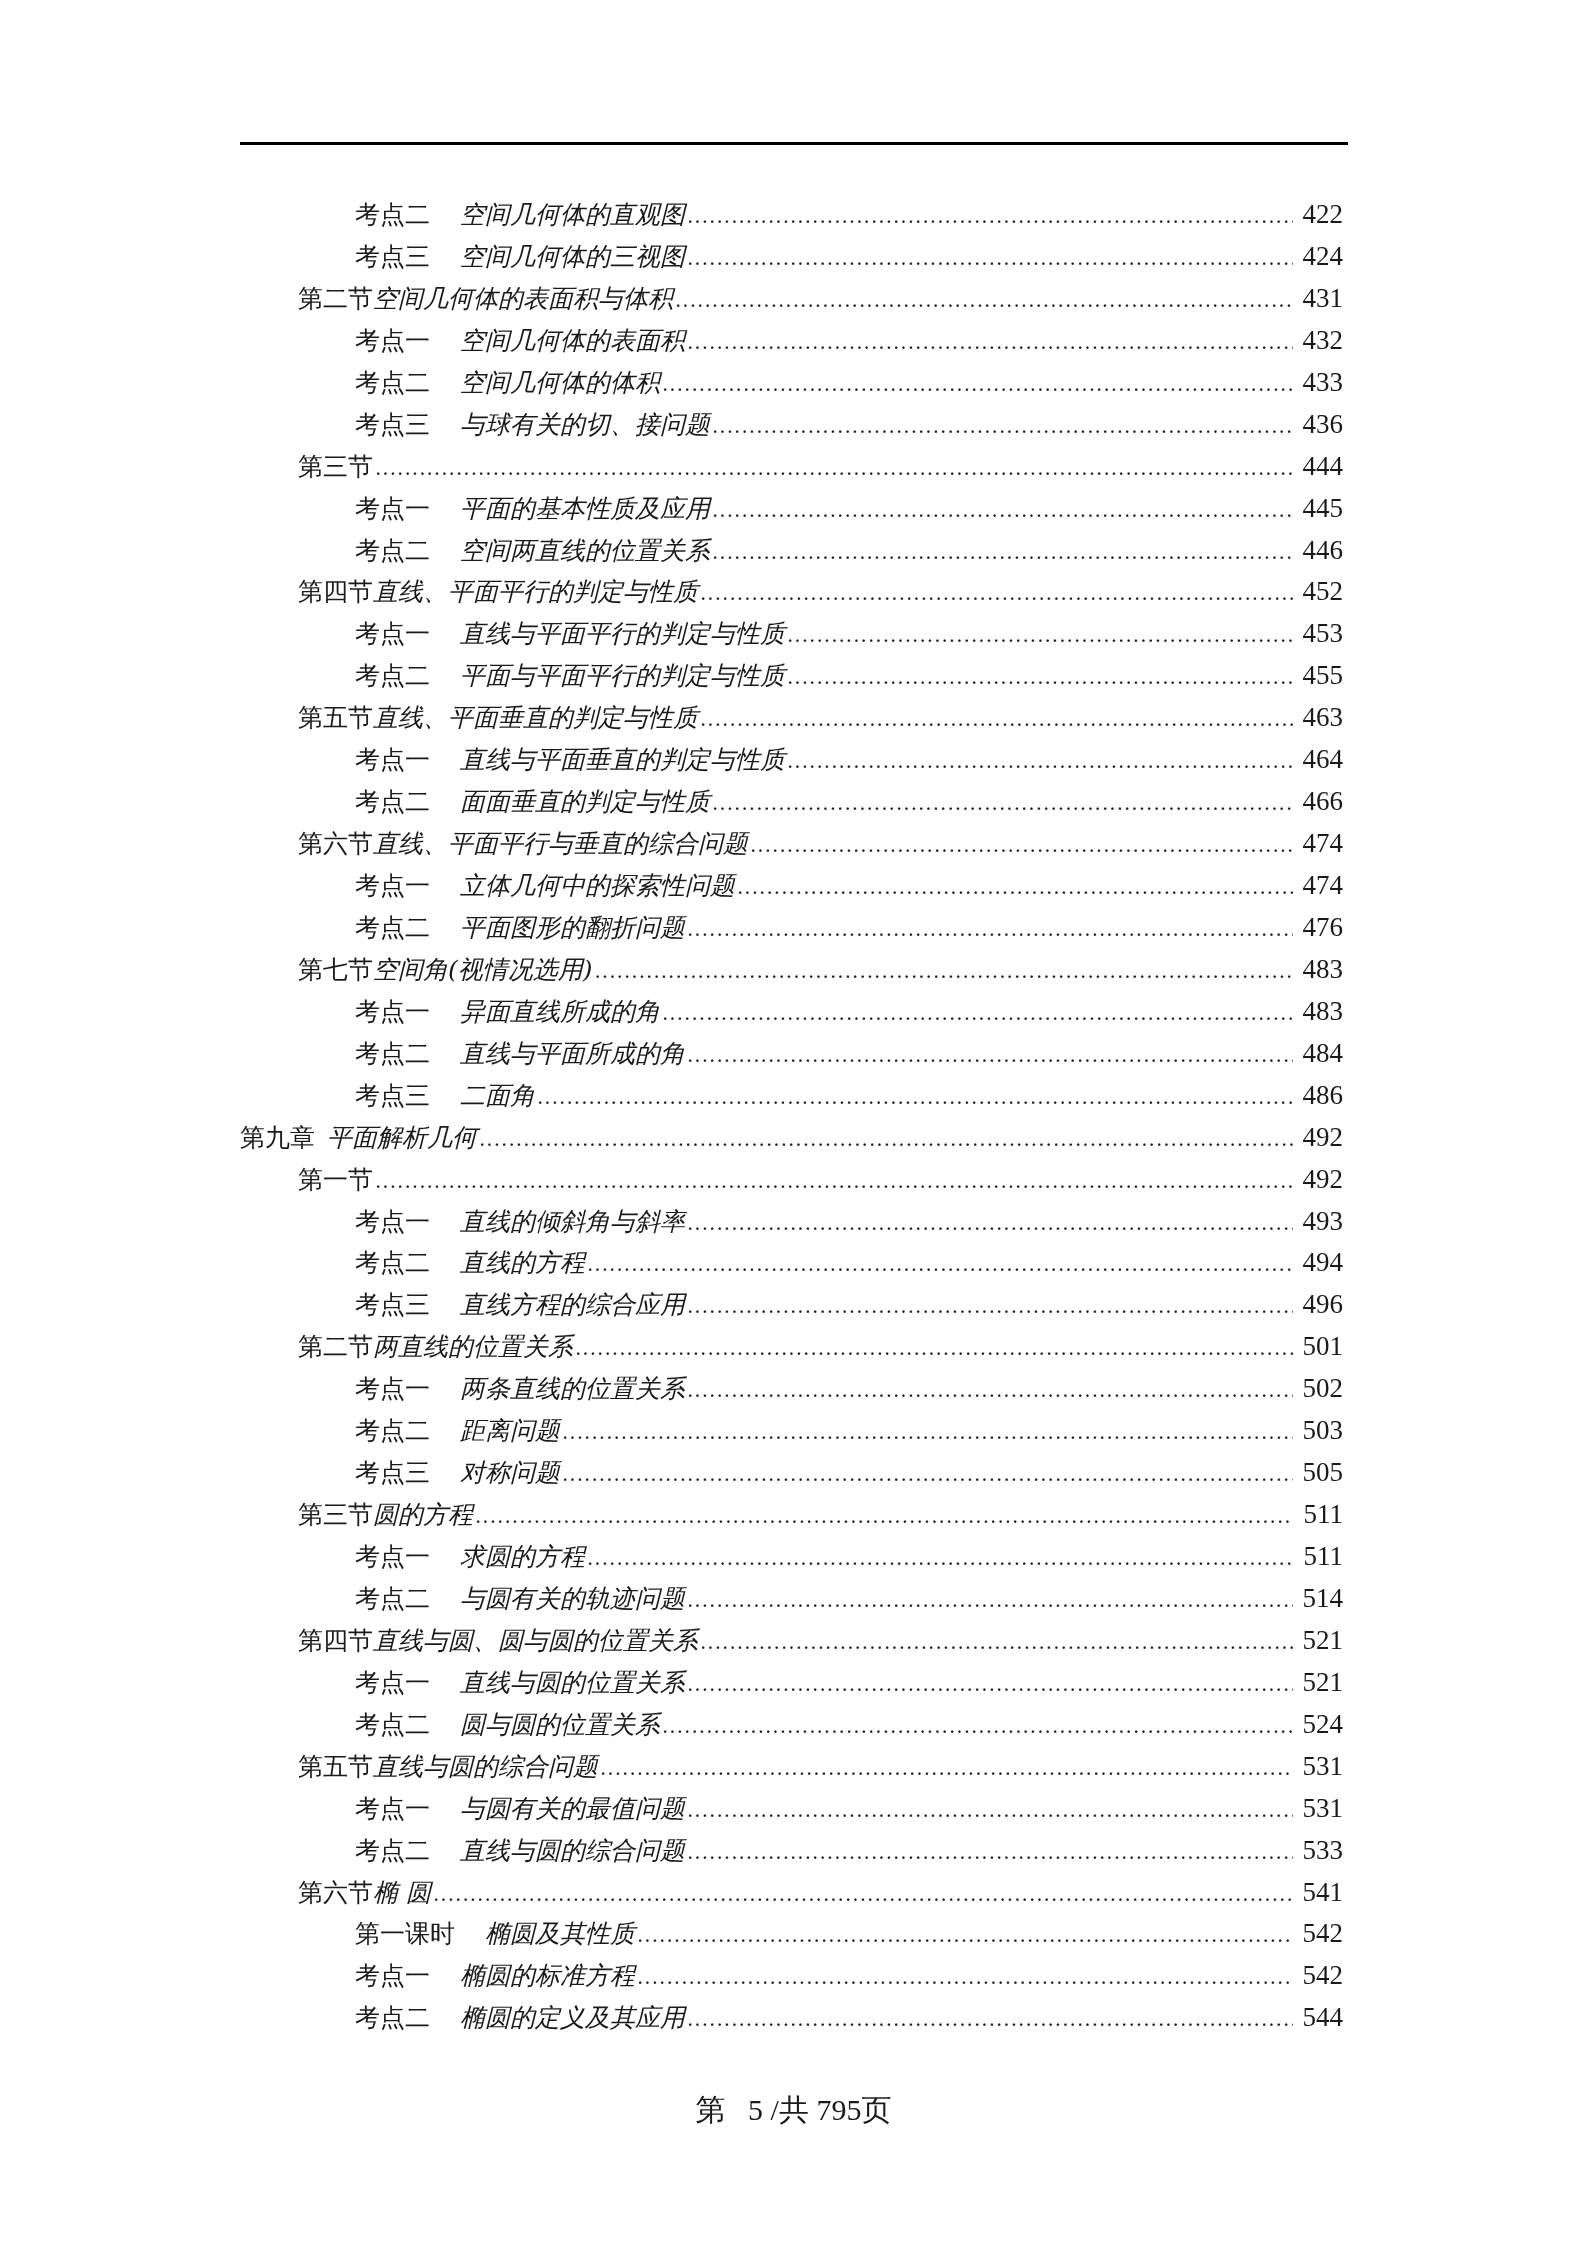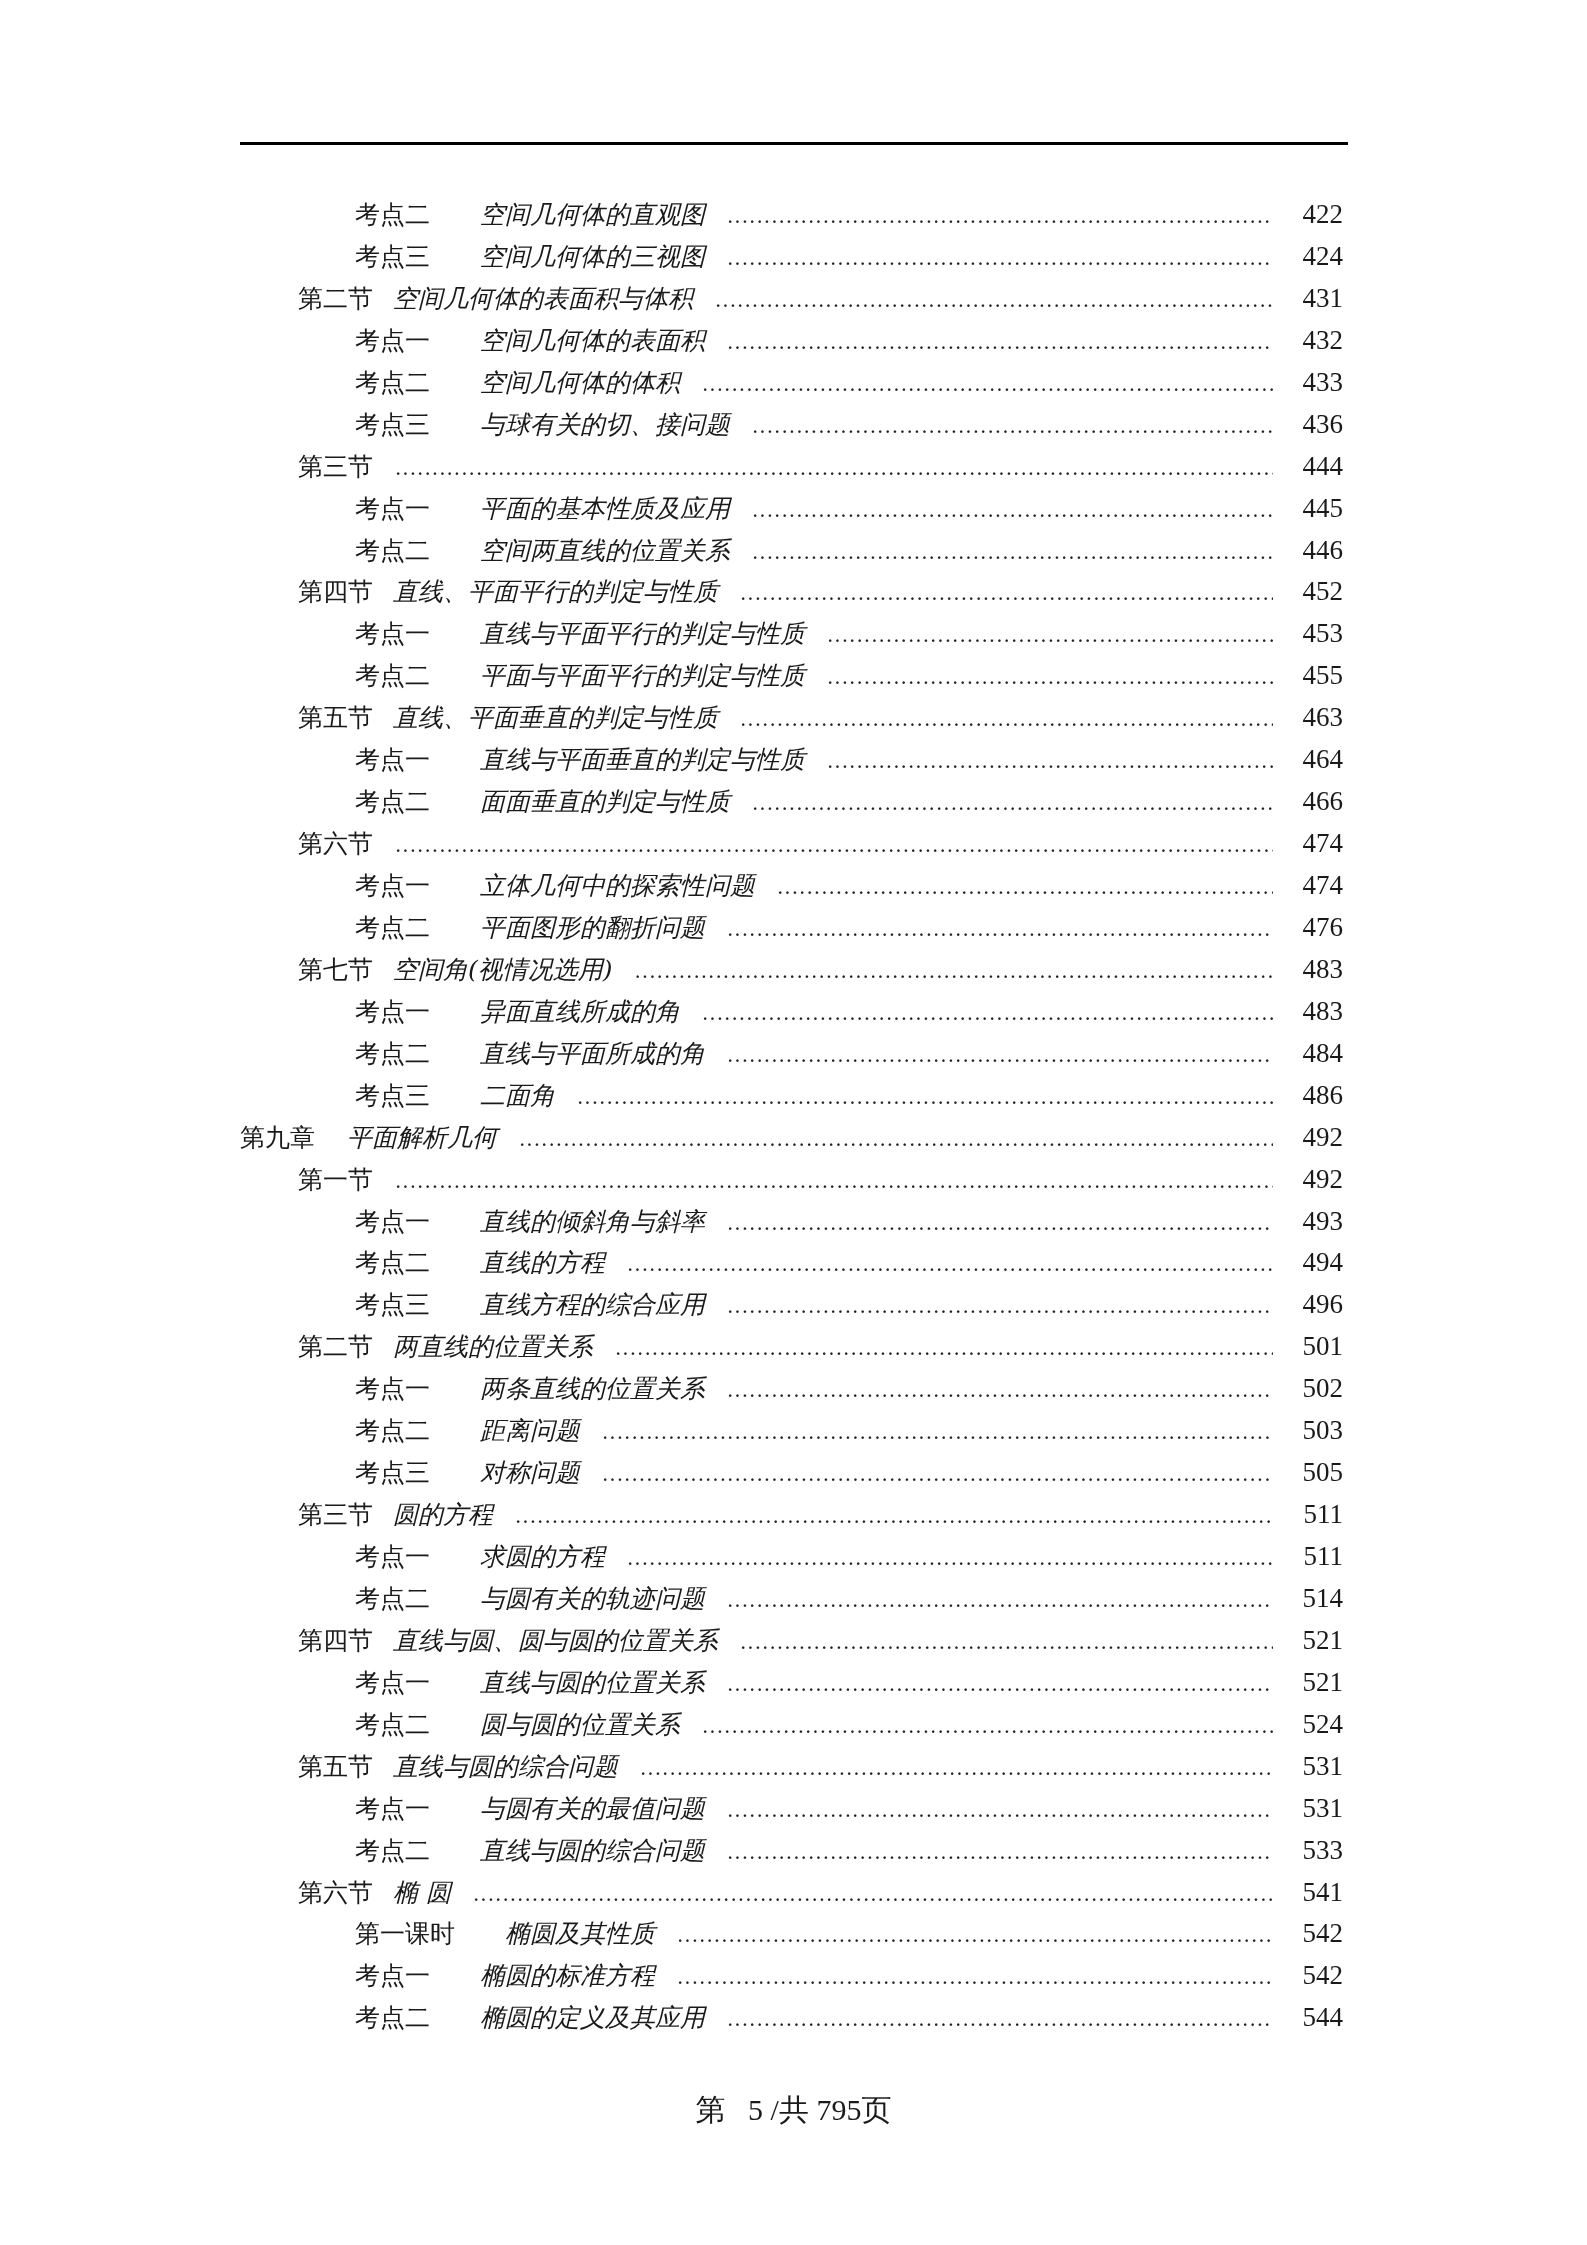--- a/index.html
+++ b/index.html
@@ -10,21 +10,21 @@
   }
   .top-rule {
     position: absolute; left: 240px; top: 142px; width: 1108px; height: 3px;
     background: #000;
   }
   .toc {
     position: absolute; left: 240px; top: 194px; width: 1103px;
   }
   .row {
     display: flex; align-items: baseline; height: 41.95px; line-height: 41.95px;
-    font-size: 25px; white-space: nowrap; gap: 20px;
+    font-size: 25px; white-space: nowrap;
   }
   .row.l0 { padding-left: 0; }
   .row.l1 { padding-left: 58px; }
   .row.l2 { padding-left: 115px; }
   .prefix { display: inline-block; }
   .row.l2 .prefix { margin-right: 30px; }
   .row.l1 .prefix { }
   .row.l0 .prefix { margin-right: 12px; text-align: right; }
   .title { display: inline-block; font-style: italic; }
   .leader {
@@ -134,20 +134,21 @@
       <span class="page">464</span>
     </div>
     <div class="row l2">
       <span class="prefix">考点二</span>
       <span class="title">面面垂直的判定与性质</span>
       <span class="leader"></span>
       <span class="page">466</span>
     </div>
     <div class="row l1">
       <span class="prefix">第六节</span>
+      <span class="title">直线、平面平行与垂直的综合问题</span>
       <span class="leader"></span>
       <span class="page">474</span>
     </div>
     <div class="row l2">
       <span class="prefix">考点一</span>
       <span class="title">立体几何中的探索性问题</span>
       <span class="leader"></span>
       <span class="page">474</span>
     </div>
     <div class="row l2">

